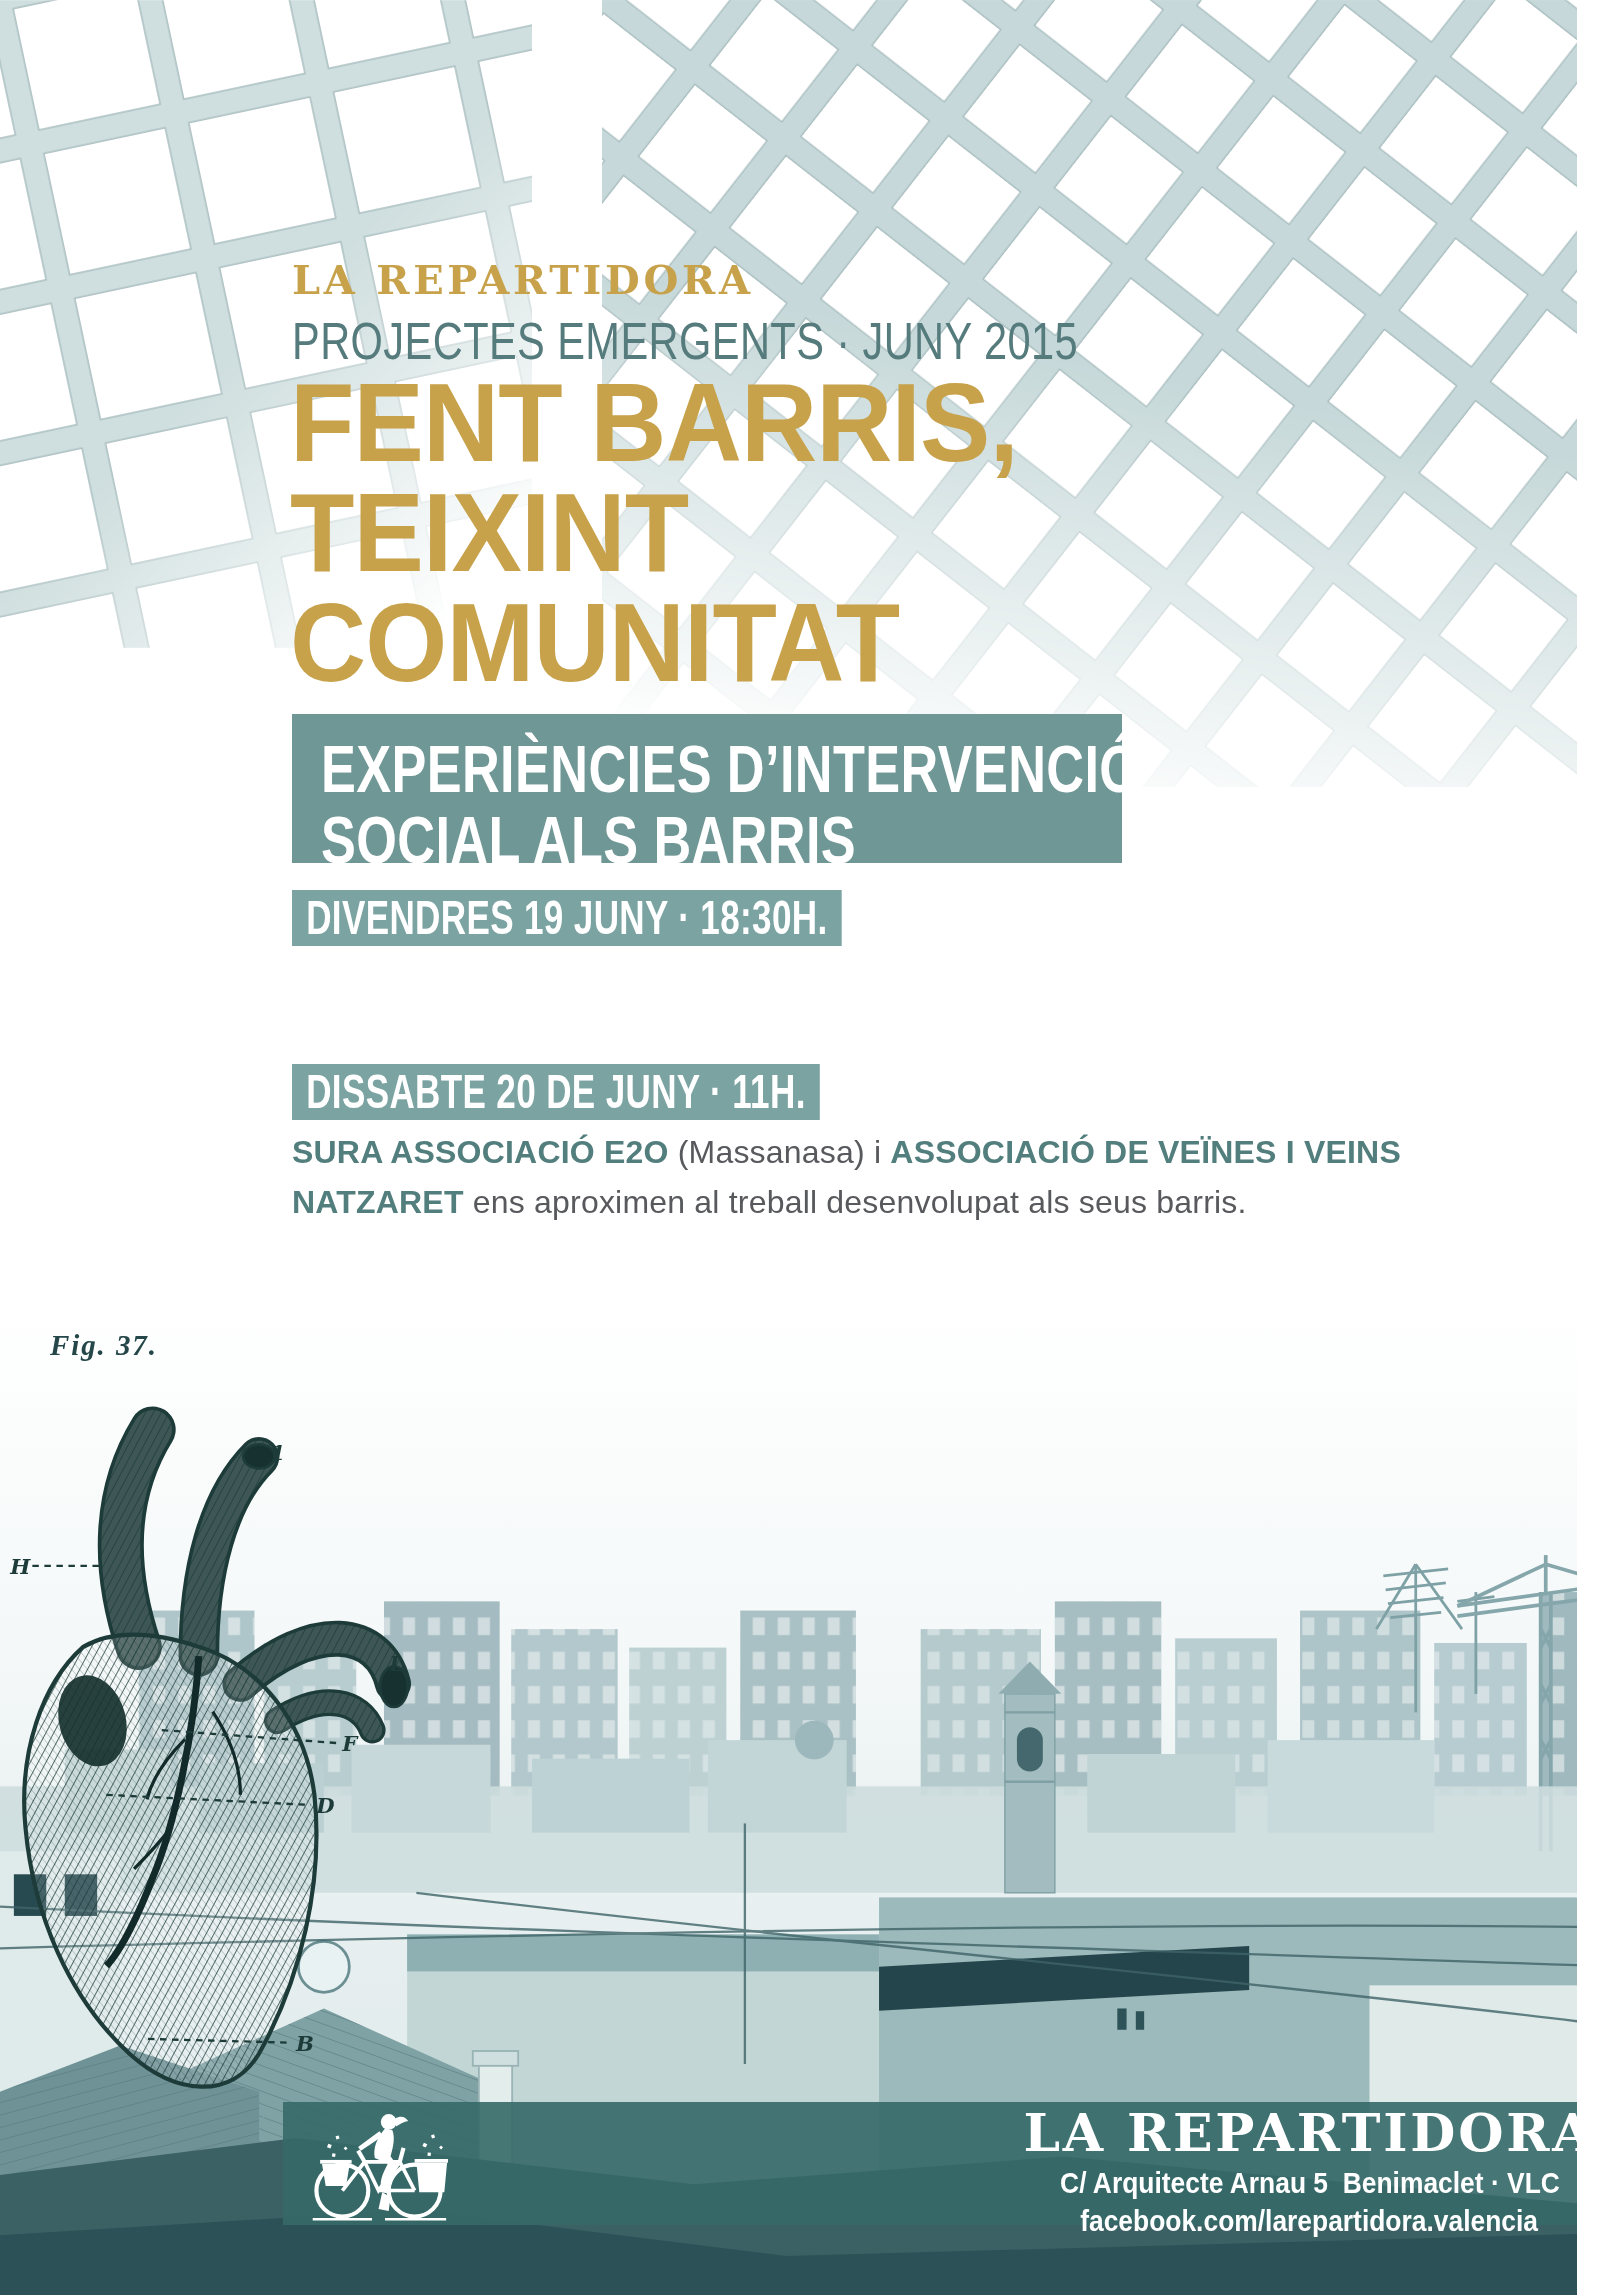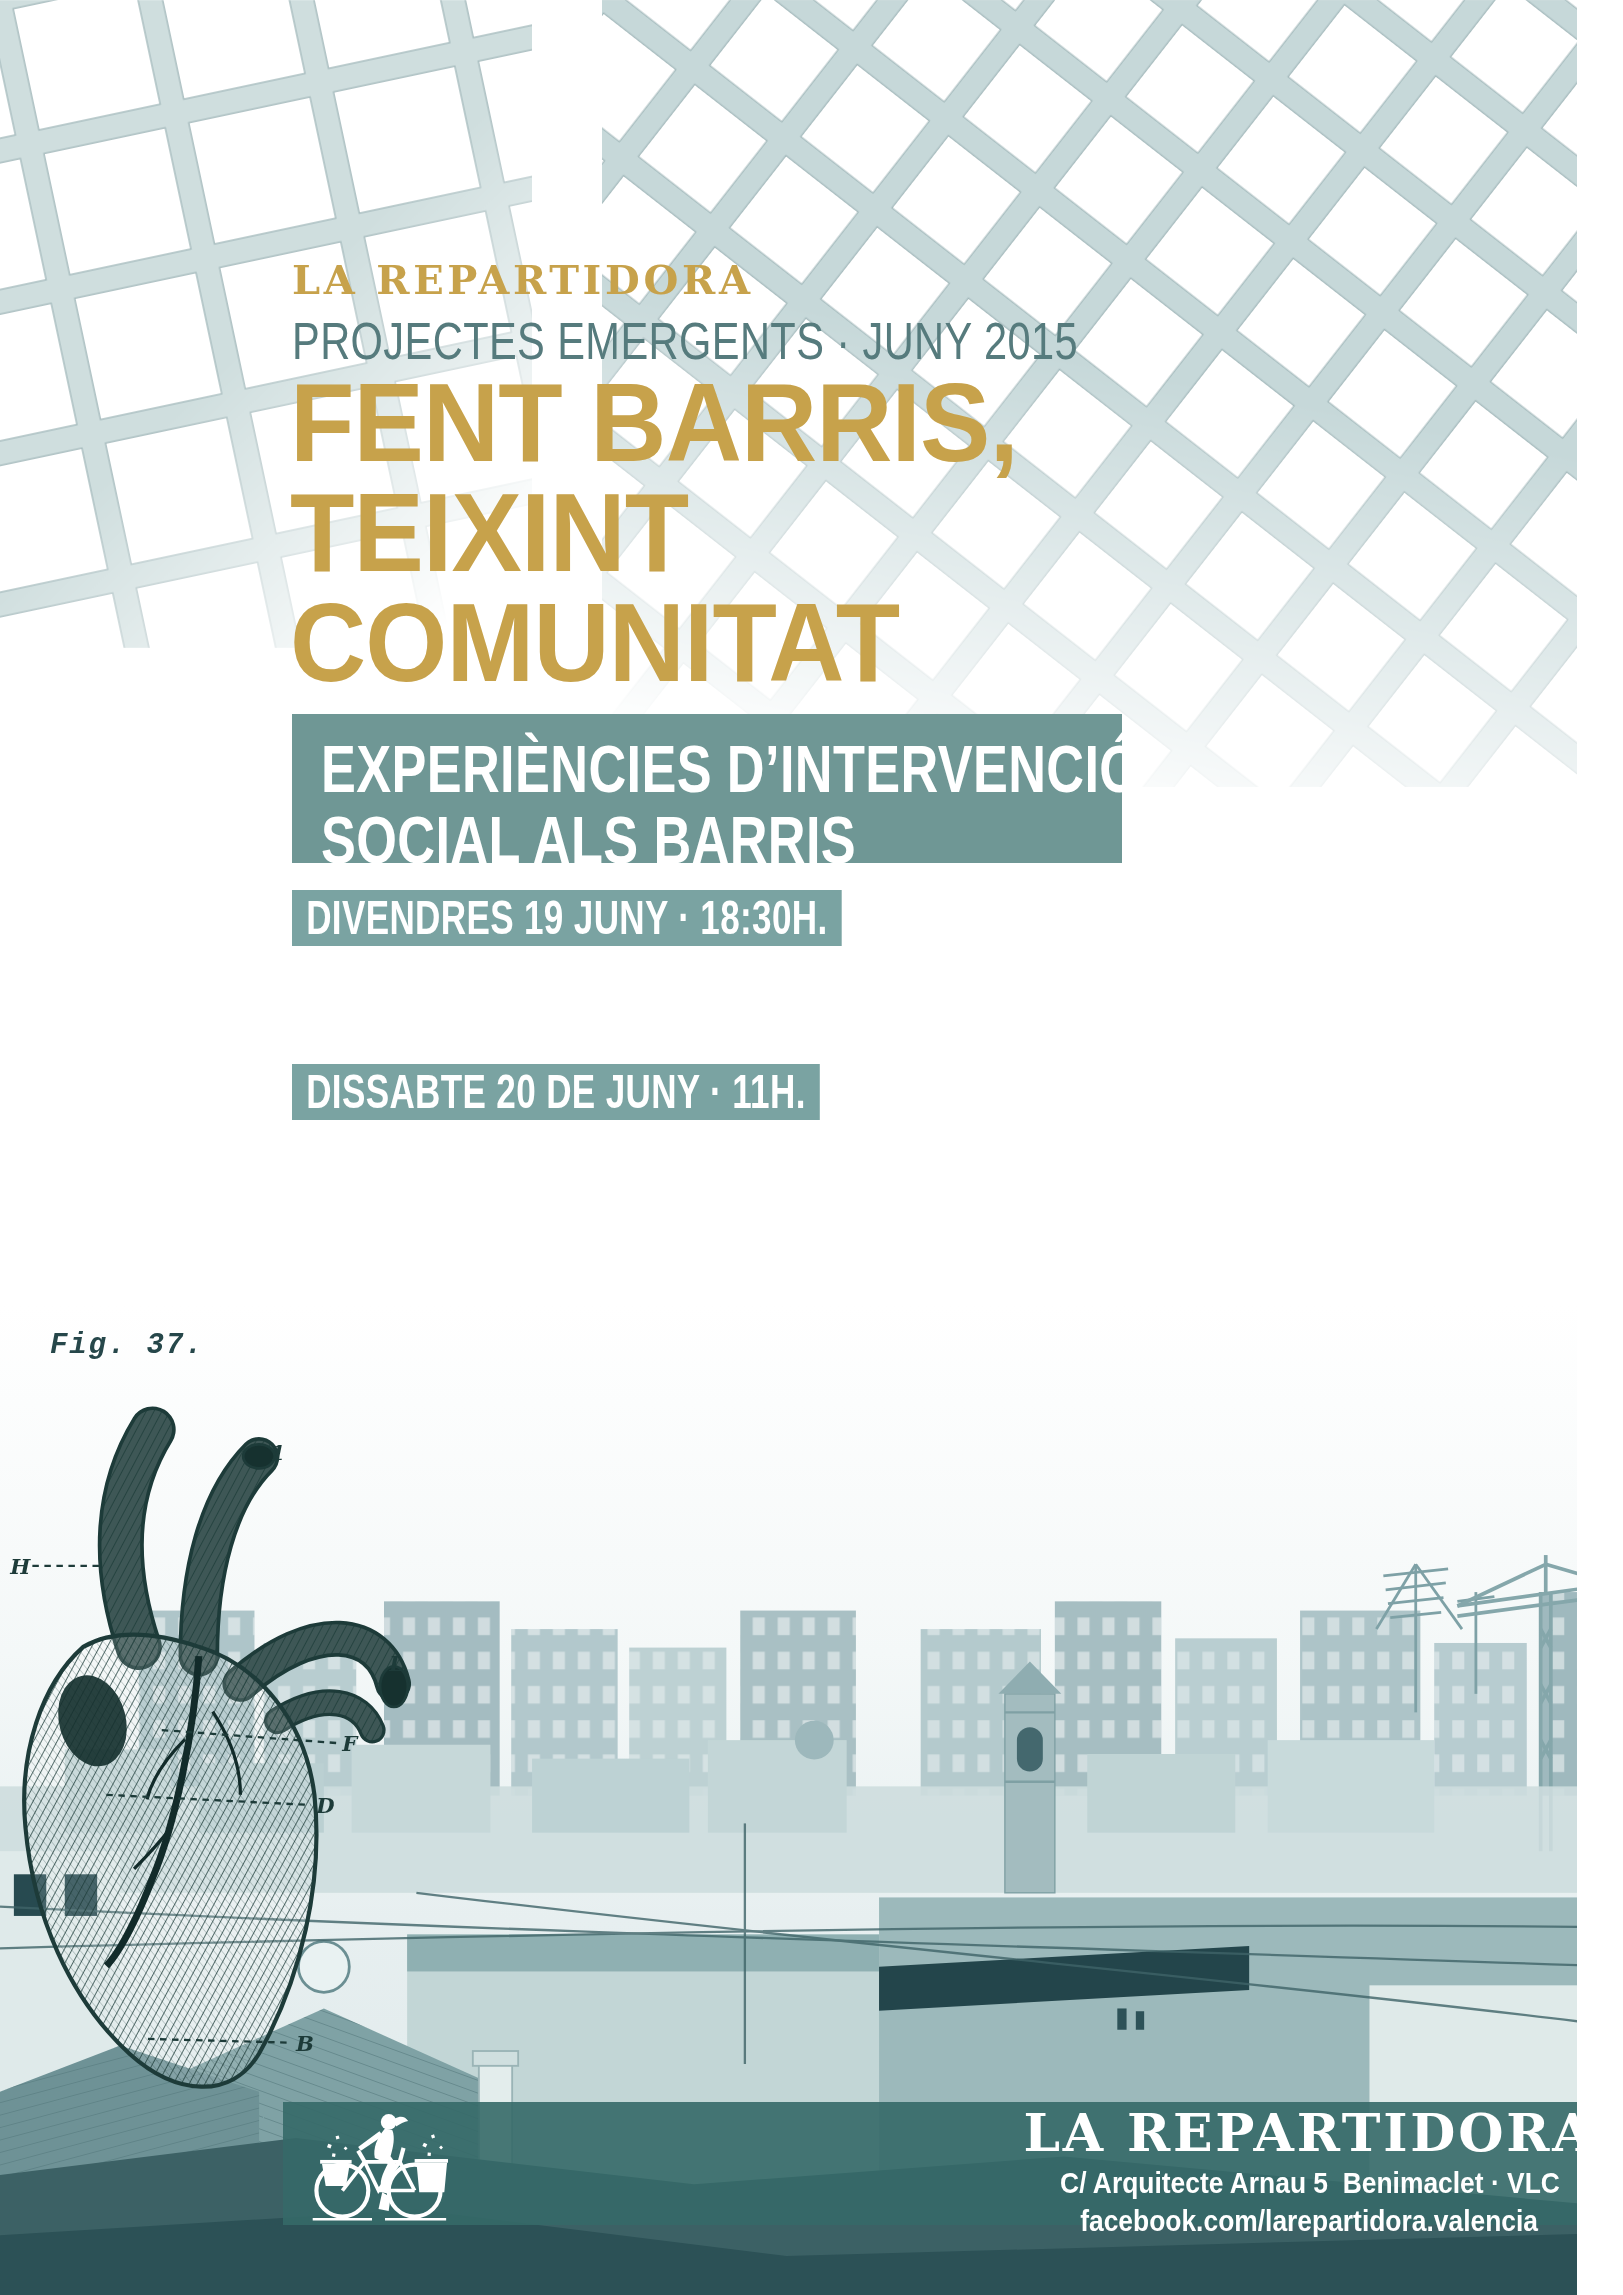--- a/index.html
+++ b/index.html
@@ -69,21 +69,21 @@
   .event-text .strong{color:var(--teal_strong);font-weight:bold;}
   #event-1-badge{left:292px;top:890px;}
   #event-1-text{left:292px;top:952px;}
   #event-2-badge{left:292px;top:1064px;}
   #event-2-text{left:292px;top:1127px;}
 
   
   #city-photo{left:0;top:1305px;}
   .fig-caption{
     left:50px;top:1329px;
-    font-family:Liberation Mono, monospace;
+    font-family:Liberation Serif, serif;
     font-style:italic;font-weight:bold;
     font-size:29px;color:#26474a;
     letter-spacing:1.9px;
   }
   #heart-art{left:0;top:1360px;}
 
   
   .footer-overlay{
     left:283px;top:2102px;width:1340px;height:123px;
     background:var(--footer_overlay);
@@ -170,20 +170,21 @@
   <div class="abs banner">
     <div class="banner-text">
       <div>EXPERIÈNCIES D’INTERVENCIÓ</div>
       <div>SOCIAL ALS BARRIS</div>
     </div>
   </div>
 
   <div id="event-1-badge" class="abs event-badge">DIVENDRES 19 JUNY · 18:30H.</div>
 
   <div id="event-2-badge" class="abs event-badge">DISSABTE 20 DE JUNY · 11H.</div>
+  <div id="event-2-text" class="abs event-text"><span class="strong">SURA ASSOCIACIÓ E2O</span><span> (Massanasa) i </span><span class="strong">ASSOCIACIÓ DE VEÏNES I VEINS NATZARET</span><span> ens aproximen al treball desenvolupat als seus barris.</span></div>
 
   <svg id="city-photo" class="abs" width="1623" height="991" viewBox="0 0 3508 2141">
     <defs>
       <linearGradient id="skyG" x1="0" y1="0" x2="0" y2="1">
         <stop offset="0" stop-color="#ffffff"></stop>
         <stop offset="0.35" stop-color="#f4f8f8"></stop>
         <stop offset="0.62" stop-color="#e7eff0"></stop>
         <stop offset="1" stop-color="#dde8e9"></stop>
       </linearGradient>
       <pattern id="winFar" width="54" height="74" patternUnits="userSpaceOnUse">

